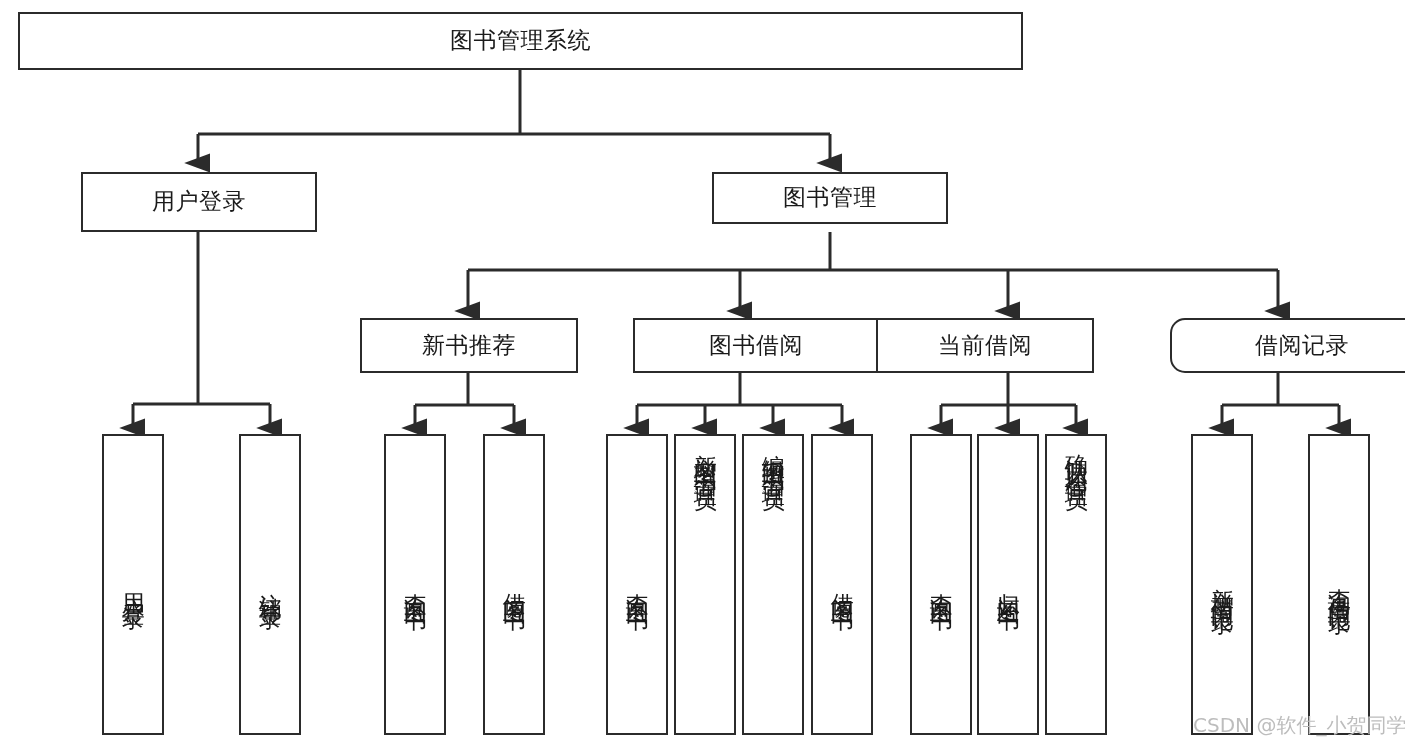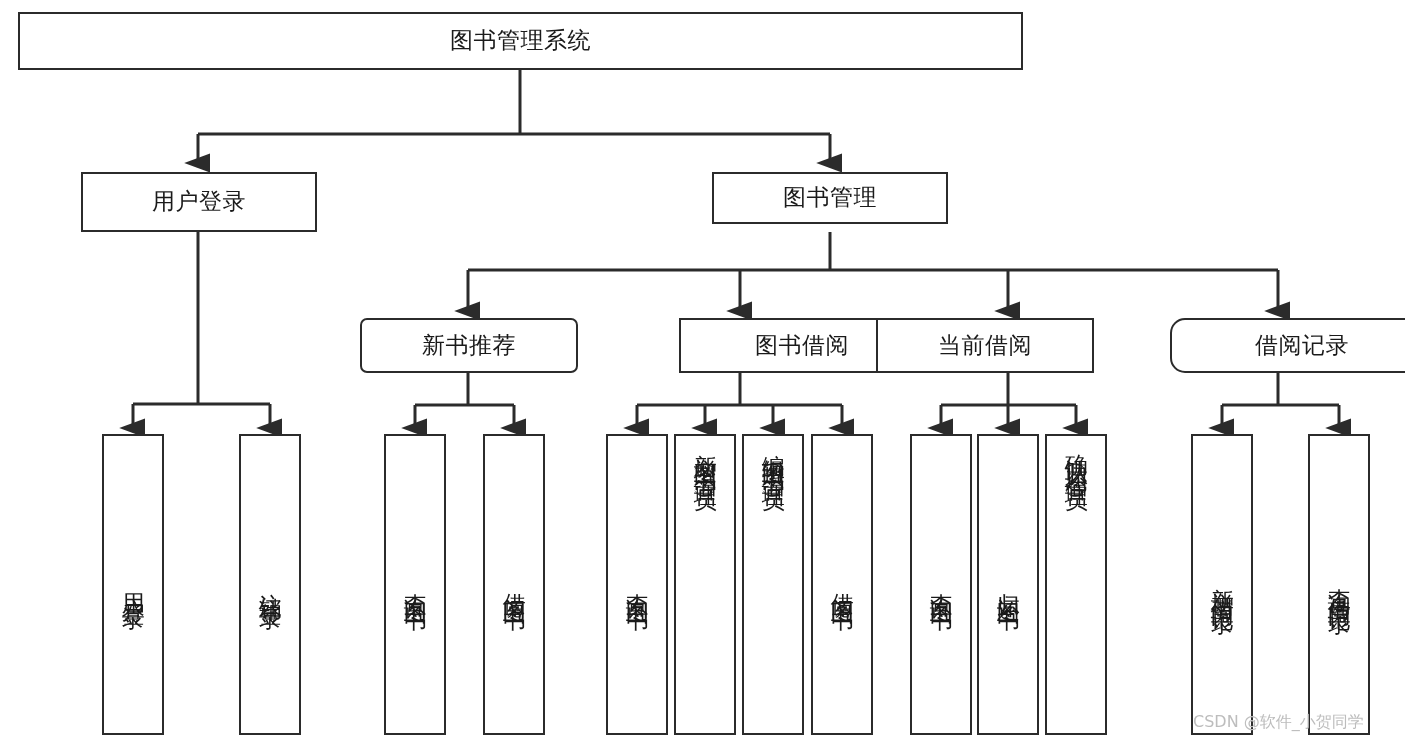--- a/index.html
+++ b/index.html
@@ -63,21 +63,21 @@
     white-space: nowrap;
     height: auto;
   }
   .node.vertical.centered {
     align-items: center;
   }
   .watermark {
     position: absolute;
     left: 1193px;
     top: 712px;
-    font-size: 16px;
+    font-size: 20px;
     color: #bdbdbd;
     white-space: nowrap;
     z-index: 5;
     font-family: "DejaVu Sans", "Liberation Sans", sans-serif;
   }
 </style>
 </head>
 <body>
 
 <div id="diagram-root">
@@ -137,24 +137,24 @@
     <span class="node-label">图书管理系统</span>
   </div>
 
   <div class="node" style="left:81px; top:172px; width:236px; height:60px;">
     <span class="node-label">用户登录</span>
   </div>
   <div class="node" style="left:712px; top:172px; width:236px; height:52px;">
     <span class="node-label">图书管理</span>
   </div>
 
-  <div class="node" style="left:360px; top:318px; width:218px; height:55px;border-radius:7px;">
+  <div class="node" style="left:360px; top:318px; width:218px; height:55px;">
     <span class="node-label">新书推荐</span>
   </div>
-  <div class="node" style="left:633px; top:318px; width:246px; height:55px;margin-left:46px;">
+  <div class="node" style="left:633px; top:318px; width:246px; height:55px;">
     <span class="node-label">图书借阅</span>
   </div>
   <div class="node" style="left:876px; top:318px; width:218px; height:55px;">
     <span class="node-label">当前借阅</span>
   </div>
   <div class="node" style="left:1170px; top:318px; width:264px; height:55px;border-radius:15px;">
     <span class="node-label">借阅记录</span>
   </div>
 
   <div class="node vertical centered" style="left:102px; top:434px; width:62px; height:301px;">

